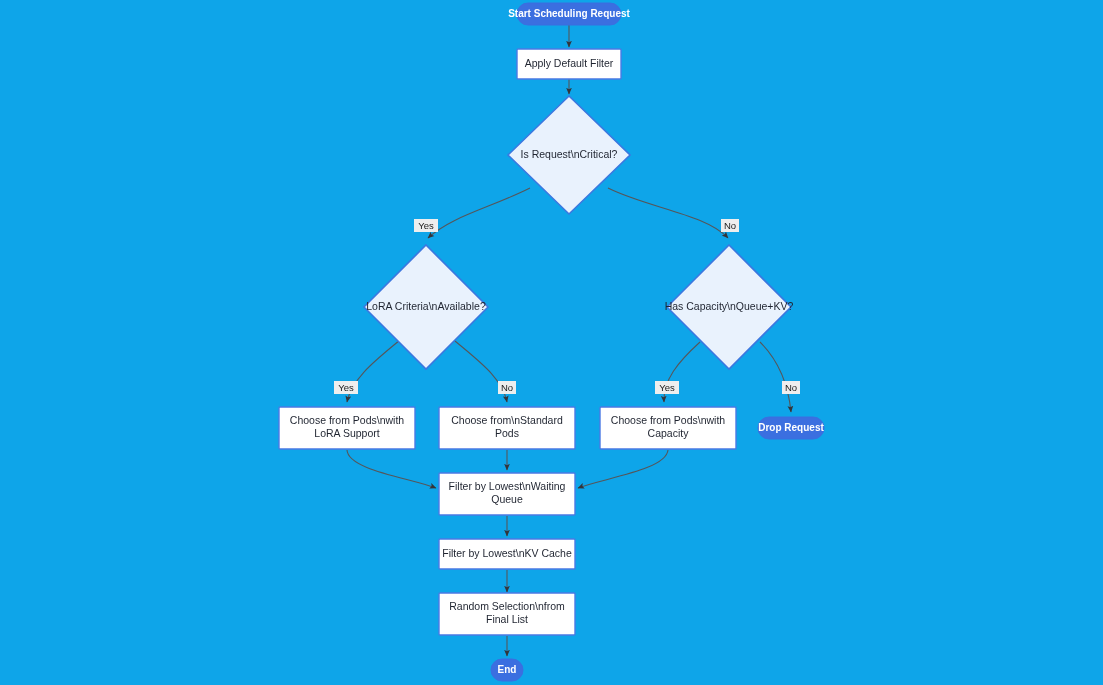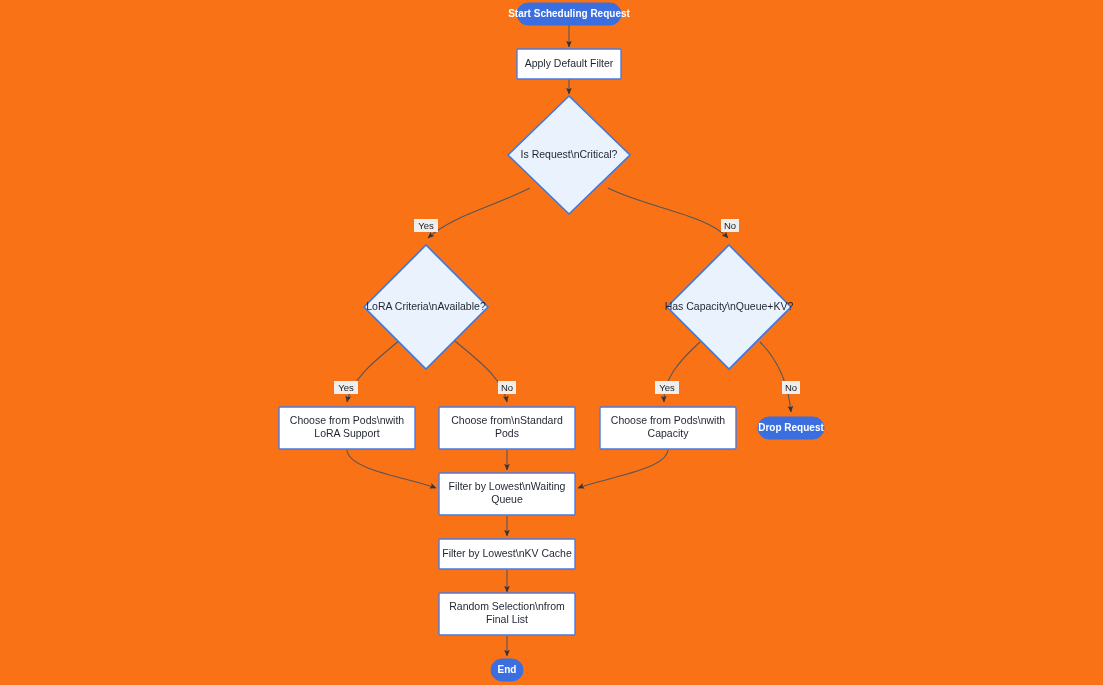--- a/index.html
+++ b/index.html
@@ -10,21 +10,21 @@
   body {
     width: 1103px;
     height: 685px;
     overflow: hidden;
     font-family: "Liberation Sans", sans-serif;
   }
   #flow-root {
     position: relative;
     width: 1103px;
     height: 685px;
-    background: #f97316;
+    background: #0ea5e9;
   }
   svg#flow-svg {
     display: block;
     width: 1103px;
     height: 685px;
   }
   .node-rect {
     fill: #ffffff;
     stroke: #4a7ae4;
     stroke-width: 1.4;

